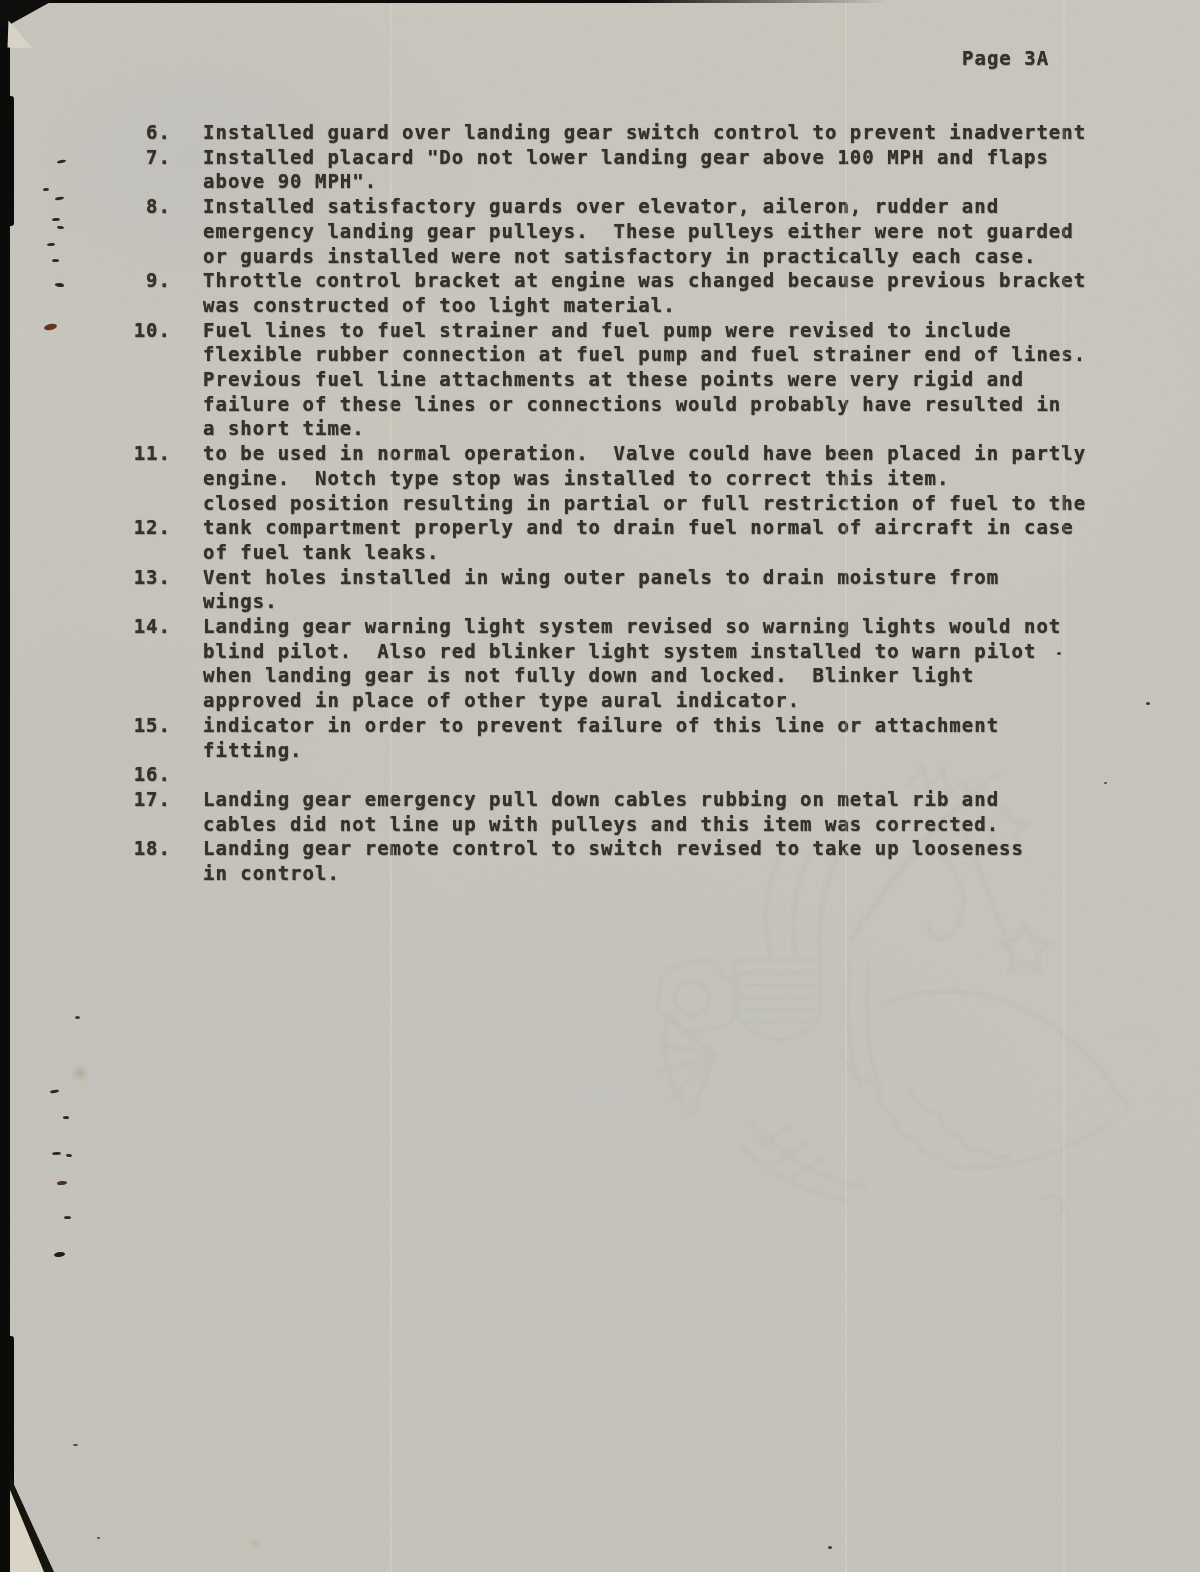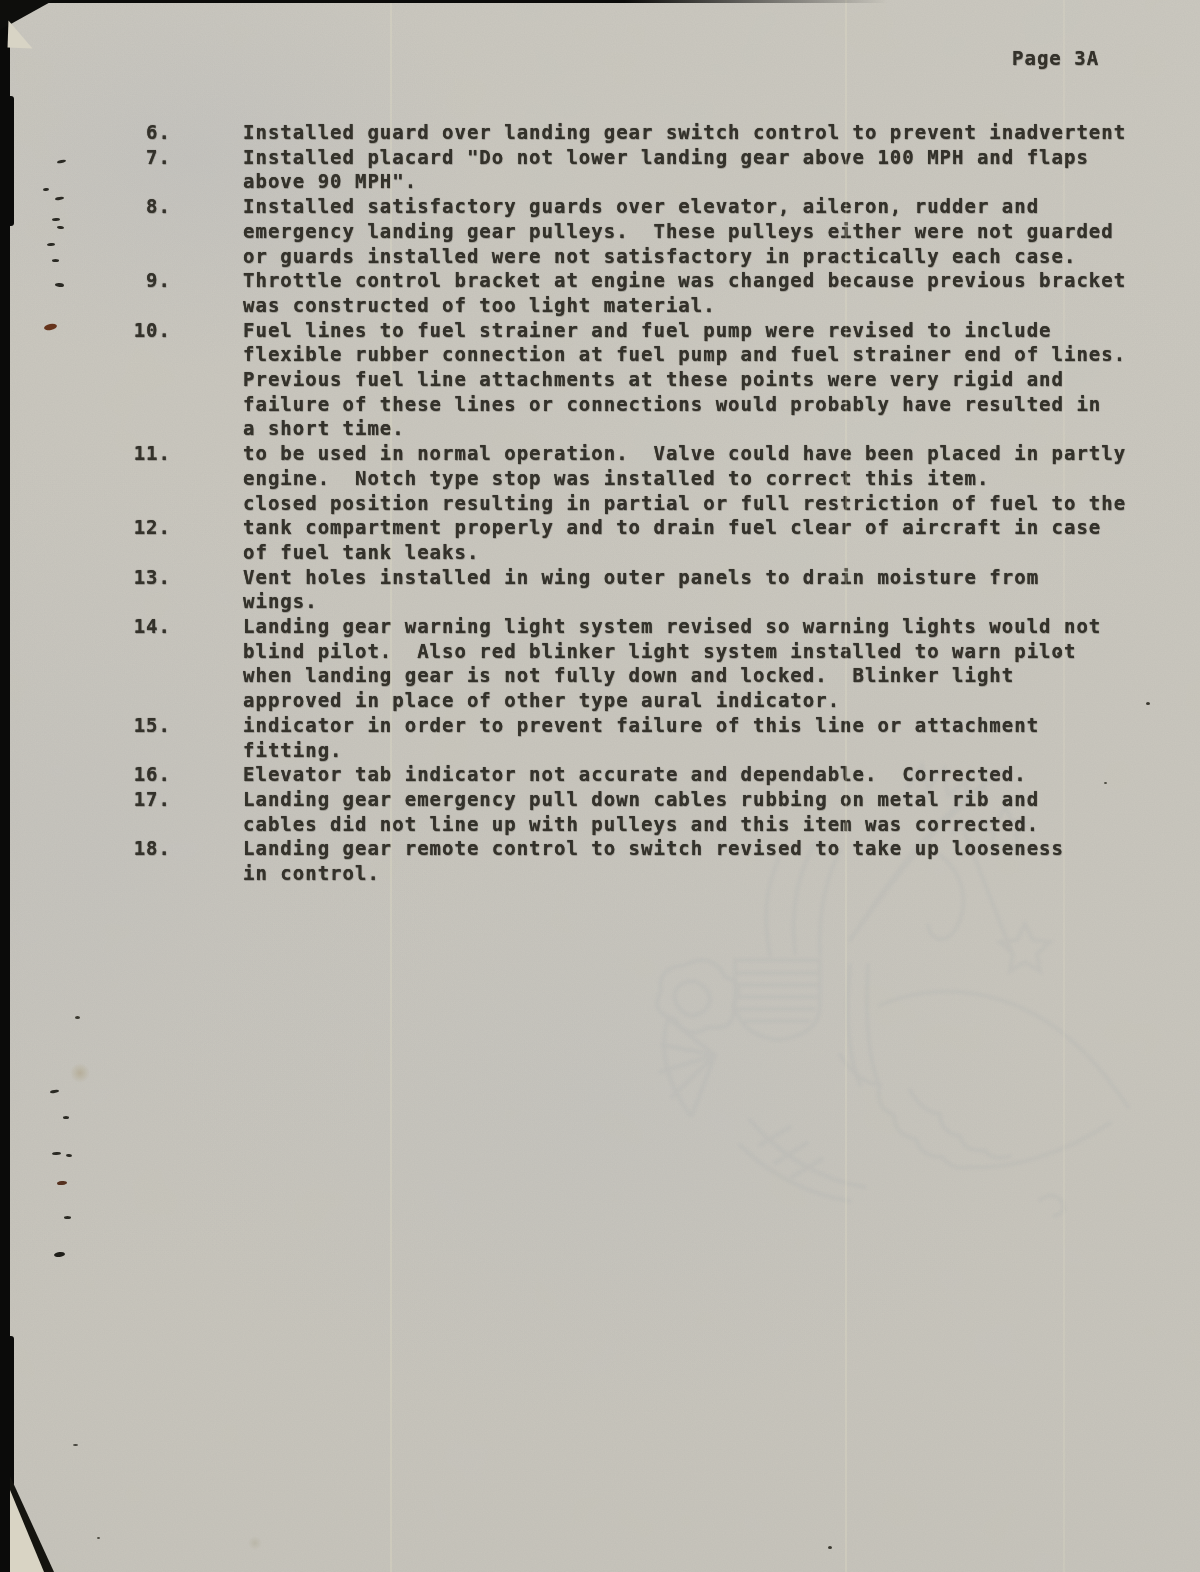--- a/index.html
+++ b/index.html
@@ -34,36 +34,36 @@
   .typed {
     font-size: 19px;
     line-height: 24.7px;
     letter-spacing: 1px;
     text-shadow: 0 0 0.8px rgba(45,42,35,0.8), 0.5px 0.5px 0 rgba(45,42,35,0.22);
     filter: blur(0.25px);
   }
   .page-label {
     position: absolute;
     top: 46px;
-    left: 1012px;
+    left: 962px;
     white-space: pre;
   }
   .items {
     position: absolute;
     top: 120px;
     left: 0;
     width: 100%;
     list-style: none;
     margin: 0;
     padding: 0;
   }
   .item { display: flex; align-items: flex-start; }
   .num  { width: 171px; text-align: right; white-space: pre; flex: none; }
   .lines{ margin-left: 32px; }
-  .tline{ white-space: pre; margin-left: 40px; }
+  .tline{ white-space: pre; }
   
   .edge-left {
     position: absolute; left: 0; top: 0;
     width: 10px; height: 100%;
     background: #0b0b0a; z-index: 5;
   }
   .edge-left::before {
     content: ""; position: absolute; left: 10px; top: 96px;
     width: 4px; height: 130px; background: #0b0b0a;
     border-radius: 0 3px 3px 0;
@@ -273,21 +273,21 @@
       <span class="lines">
           <div class="tline">to be used in normal operation.  Valve could have been placed in partly</div>
           <div class="tline">engine.  Notch type stop was installed to correct this item.</div>
           <div class="tline">closed position resulting in partial or full restriction of fuel to the</div>
         </span>
     </li>
 
     <li class="item">
       <span class="num">12.</span>
       <span class="lines">
-          <div class="tline">tank compartment properly and to drain fuel clear of aircraft in case</div>
+          <div class="tline">tank compartment properly and to drain fuel normal of aircraft in case</div>
           <div class="tline">of fuel tank leaks.</div>
         </span>
     </li>
 
     <li class="item">
       <span class="num">13.</span>
       <span class="lines">
           <div class="tline">Vent holes installed in wing outer panels to drain moisture from</div>
           <div class="tline">wings.</div>
         </span>
@@ -306,23 +306,20 @@
     <li class="item">
       <span class="num">15.</span>
       <span class="lines">
           <div class="tline">indicator in order to prevent failure of this line or attachment</div>
           <div class="tline">fitting.</div>
         </span>
     </li>
 
     <li class="item">
       <span class="num">16.</span>
-      <span class="lines">
-          <div class="tline">Elevator tab indicator not accurate and dependable.  Corrected.</div>
-        </span>
     </li>
 
     <li class="item">
       <span class="num">17.</span>
       <span class="lines">
           <div class="tline">Landing gear emergency pull down cables rubbing on metal rib and</div>
           <div class="tline">cables did not line up with pulleys and this item was corrected.</div>
         </span>
     </li>
 

